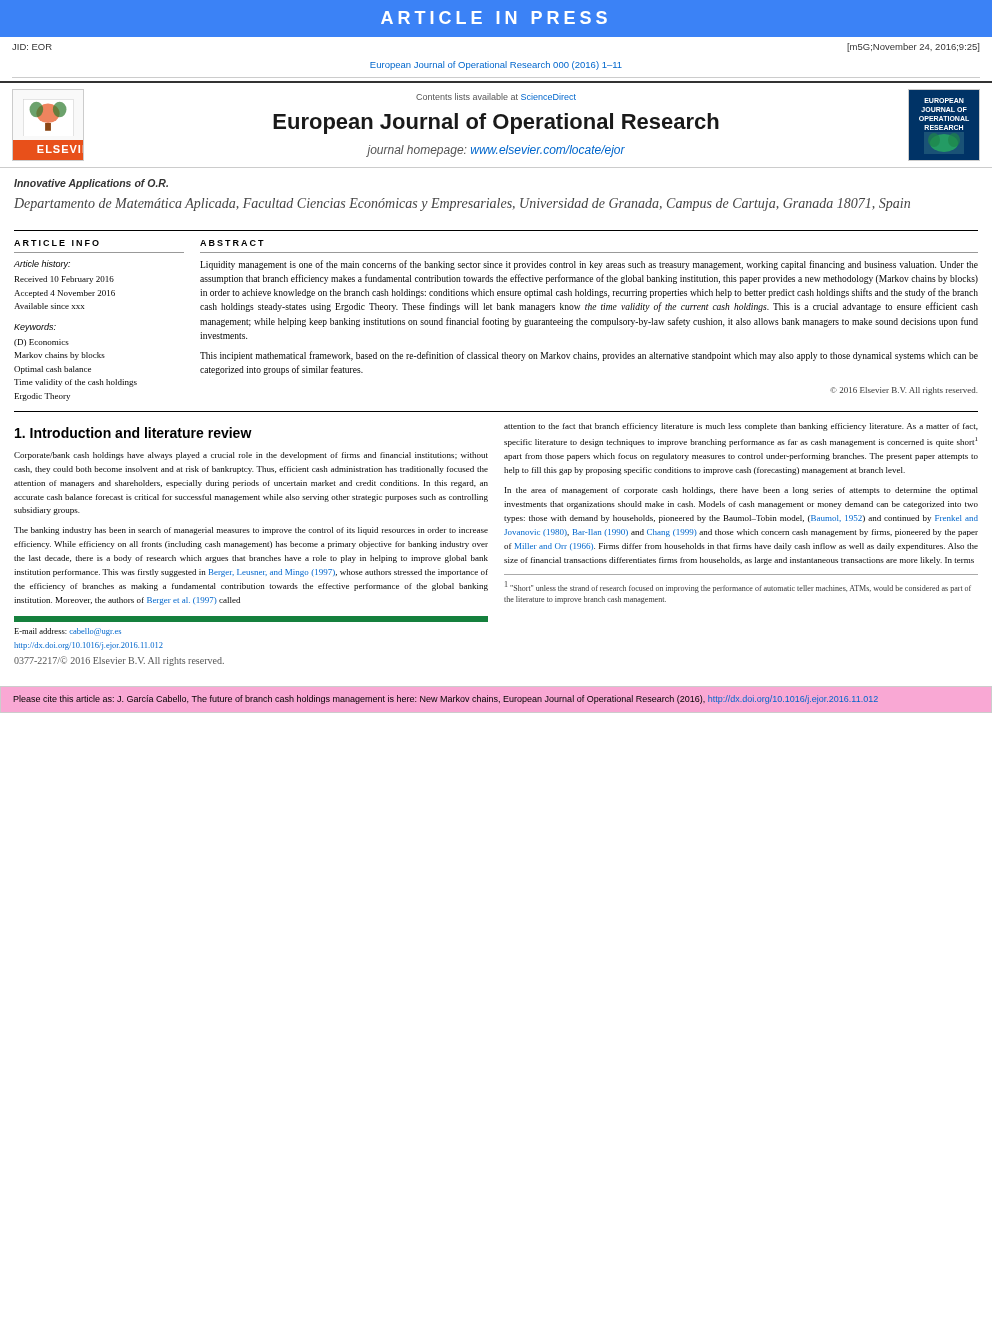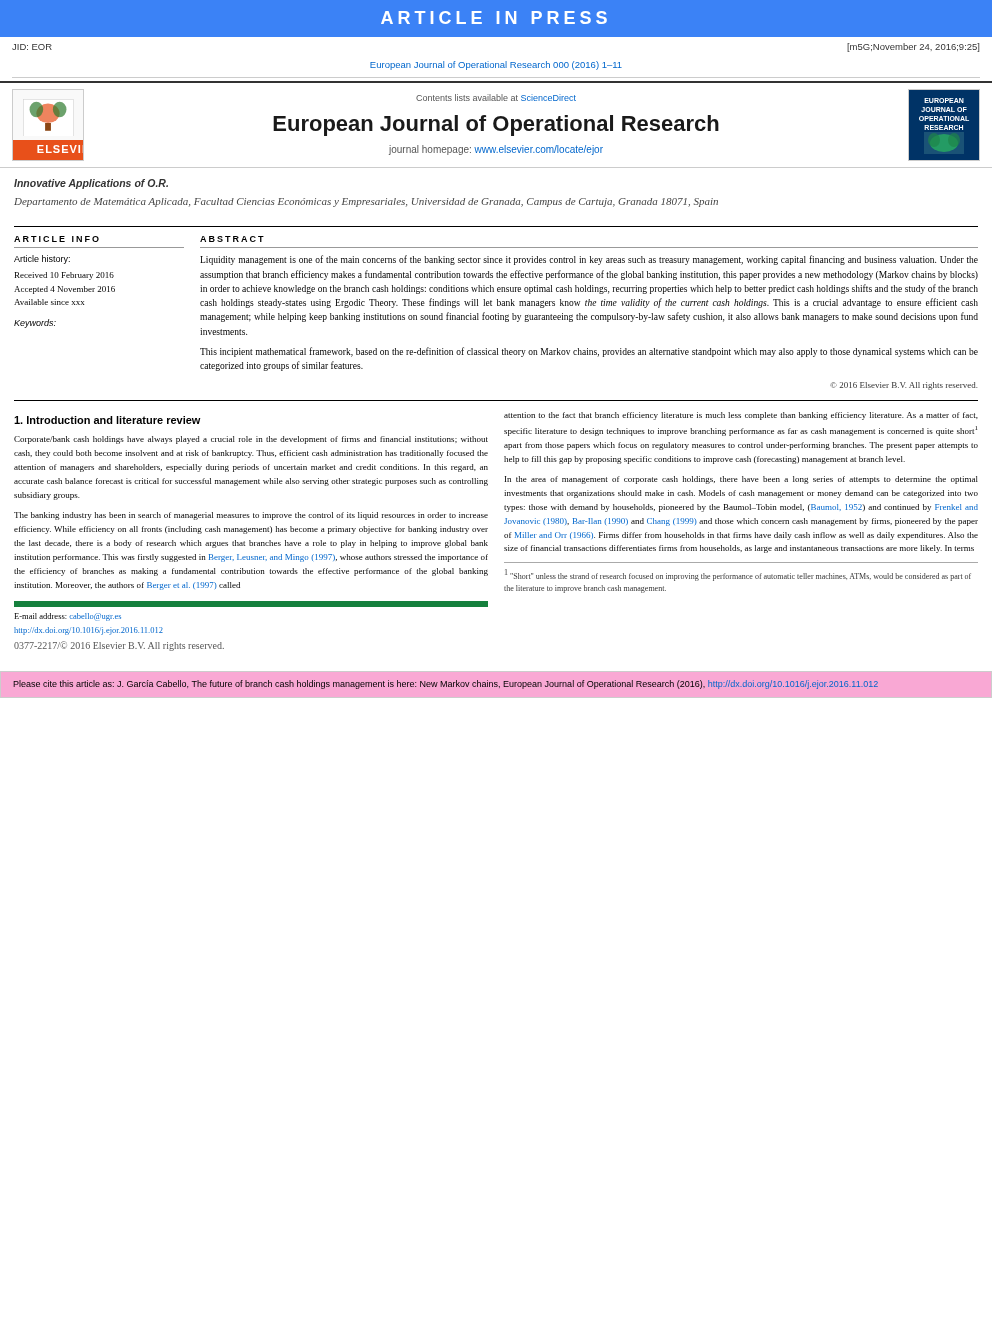--- a/index.html
+++ b/index.html
@@ -103,23 +103,24 @@
 
     .journal-title-main {
       font-size: 22px;
       font-family: Arial, sans-serif;
       color: #1a1a1a;
       font-weight: bold;
       margin: 4px 0;
     }
 
     .journal-homepage {
-      font-size: 10px;
+      font-size: 12px;
       color: #555;
       font-family: Arial, sans-serif;
+      font-style: italic;
     }
 
     .journal-logo-right {
       width: 80px;
       flex-shrink: 0;
       display: flex;
       justify-content: flex-end;
     }
 
     .journal-logo-right-box {
@@ -163,21 +164,21 @@
     }
 
     .author-name {
       font-size: 13px;
       color: #000;
       margin-bottom: 4px;
       font-family: Arial, sans-serif;
     }
 
     .author-affiliation {
-      font-size: 11px;
+      font-size: 14px;
       font-style: italic;
       color: #444;
       margin-bottom: 16px;
       line-height: 1.4;
     }
 
     .article-divider {
       border: none;
       border-top: 1.5px solid #000;
       margin: 6px 0;
@@ -204,20 +205,21 @@
       font-size: 9px;
       font-weight: bold;
       letter-spacing: 2px;
       text-transform: uppercase;
       margin-bottom: 5px;
       border-bottom: 1px solid #999;
       padding-bottom: 2px;
     }
 
     .article-history-label {
+      font-style: italic;
       font-size: 9px;
       font-family: Arial, sans-serif;
       color: #000;
       margin-bottom: 3px;
     }
 
     .article-history-item {
       font-size: 9px;
       color: #000;
       margin-bottom: 1px;
@@ -276,21 +278,21 @@
     .main-left {
       flex: 1;
     }
 
     .main-right {
       flex: 1;
     }
 
     .section-heading {
       font-family: Arial, sans-serif;
-      font-size: 11px;
+      font-size: 14px;
       font-weight: bold;
       margin-bottom: 5px;
       margin-top: 4px;
     }
 
     .body-text {
       font-size: 9px;
       line-height: 1.55;
       text-align: justify;
       color: #000;
@@ -441,20 +443,28 @@
 
     <div class="left-col">
       <div class="col-heading">ARTICLE INFO</div>
 
       <div class="article-history-label">Article history:</div>
       <div class="article-history-item">Received 10 February 2016</div>
       <div class="article-history-item">Accepted 4 November 2016</div>
       <div class="article-history-item">Available since xxx</div>
 
       <div class="keywords-label">Keywords:</div>
+      <div>
+
+      <div class="keyword-item">(D) Economics</div>
+          <div class="keyword-item">Markov chains by blocks</div>
+          <div class="keyword-item">Optimal cash balance</div>
+          <div class="keyword-item">Time validity of the cash holdings</div>
+          <div class="keyword-item">Ergodic Theory</div>
+        </div>
     </div>
 
     <div class="right-col">
       <div class="col-heading">ABSTRACT</div>
 
       <div class="abstract-text">
         <span>Liquidity management is one of the main concerns of the banking sector since it provides control in key areas such as treasury management, working capital financing and business valuation. Under the assumption that branch efficiency makes a fundamental contribution towards the effective performance of the global banking institution, this paper provides a new methodology (Markov chains by blocks) in order to achieve knowledge on the branch cash holdings: conditions which ensure optimal cash holdings, recurring properties which help to better predict cash holdings shifts and the study of the branch cash holdings steady-states using Ergodic Theory. These findings will let bank managers know </span><span class="italic">the time validity of the current cash holdings</span><span>. This is a crucial advantage to ensure efficient cash management; while helping keep banking institutions on sound financial footing by guaranteeing the compulsory-by-law safety cushion, it also allows bank managers to make sound decisions upon fund investments.</span>
       </div>
 
       <div class="abstract-para">This incipient mathematical framework, based on the re-definition of classical theory on Markov chains, provides an alternative standpoint which may also apply to those dynamical systems which can be categorized into groups of similar features.</div>

